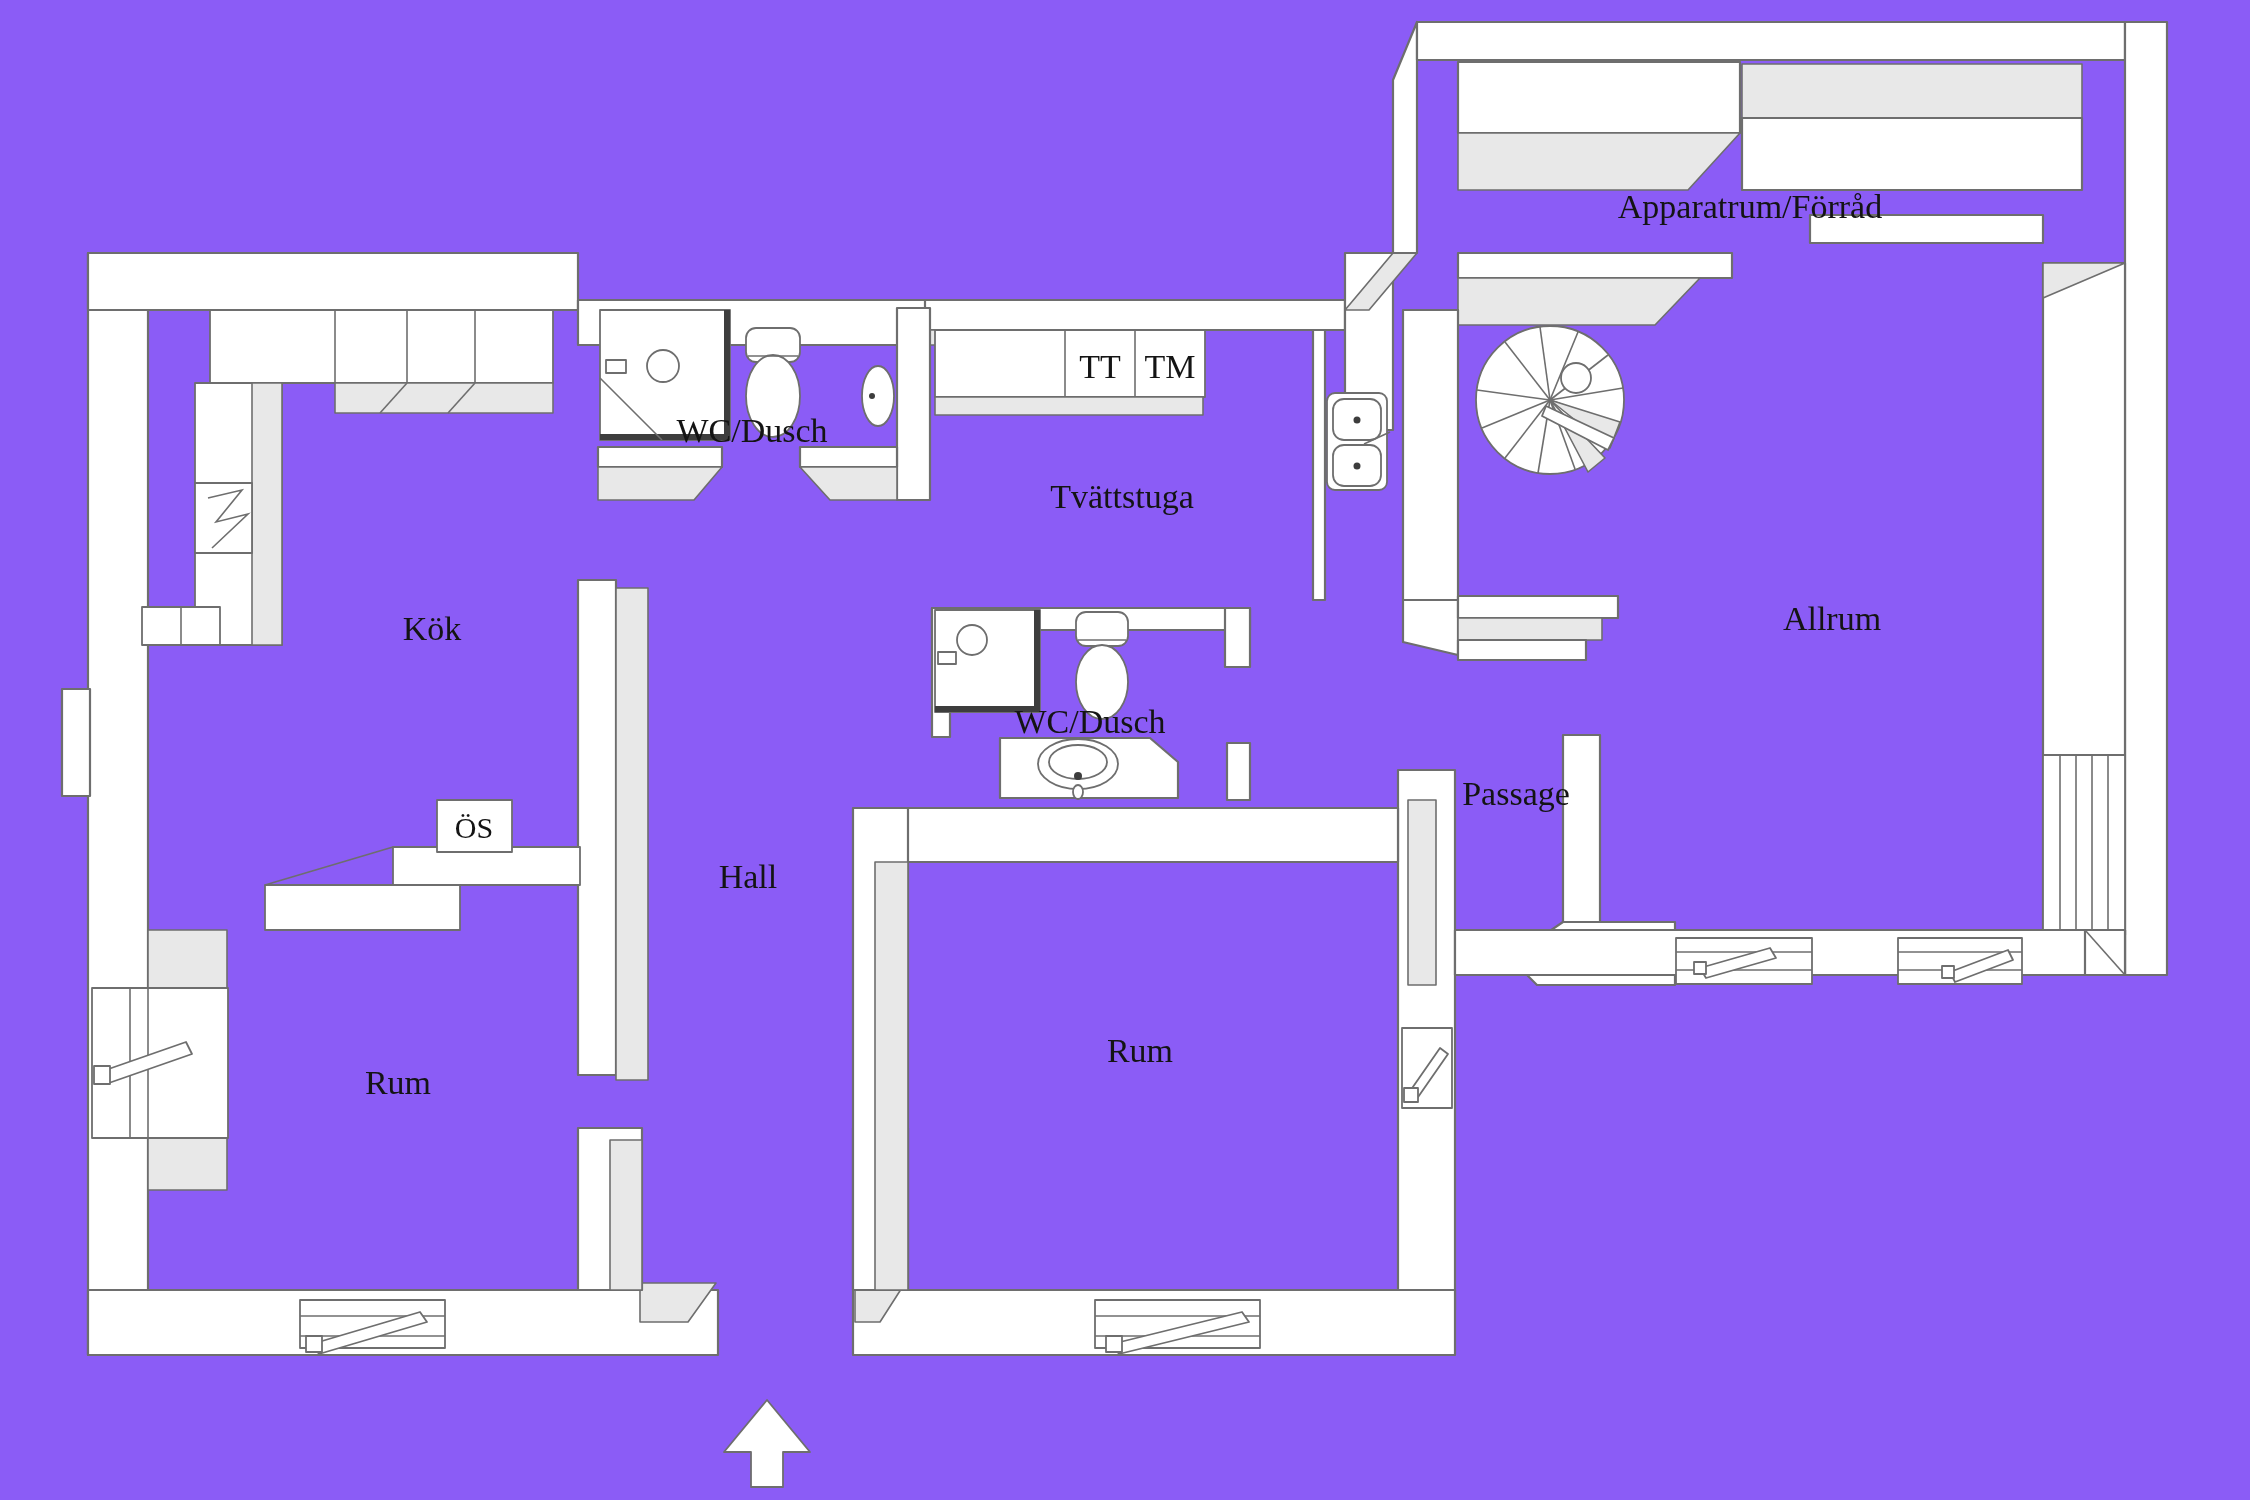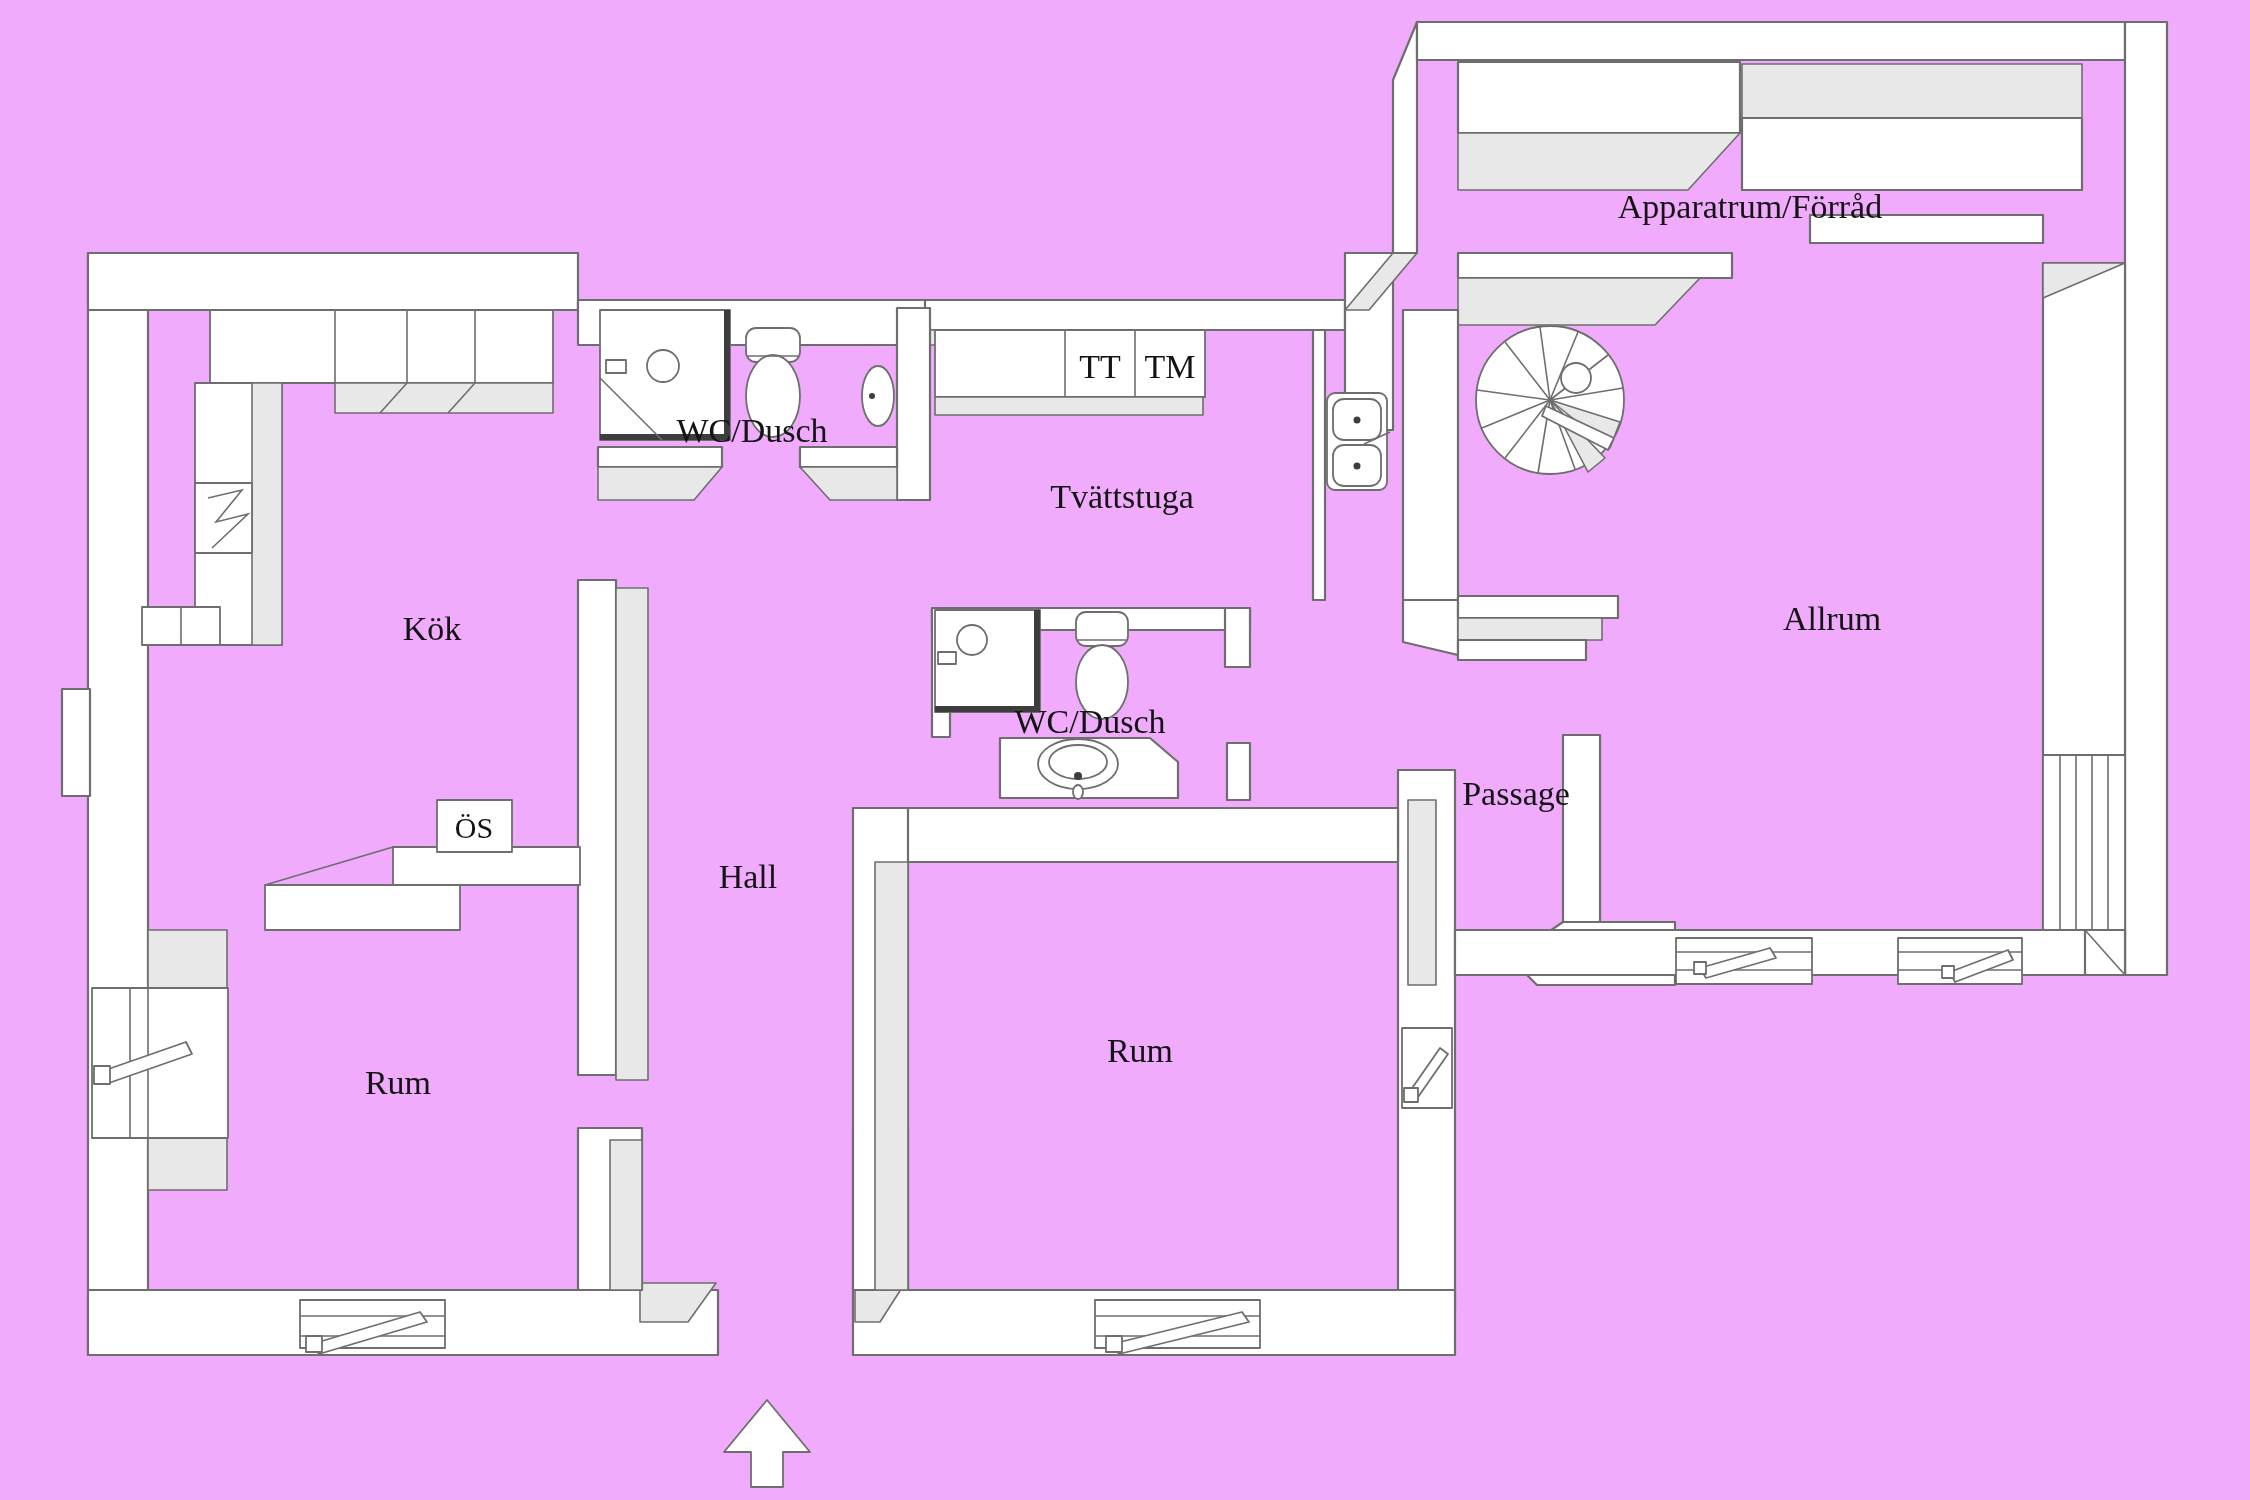--- a/index.html
+++ b/index.html
@@ -1,16 +1,16 @@
 <!DOCTYPE html>
 <html><head>
 <meta charset="utf-8">
 <style>
   html,body{margin:0;padding:0;background:#ffffff;}
-  .stage{width:2250px;height:1500px;max-width:100%;margin:0 auto;background:#f0abfc;}
+  .stage{width:2250px;height:1500px;max-width:100%;margin:0 auto;background:#8b5cf6;}
   svg{width:100%;height:100%;display:block;}
   .w  {fill:#ffffff;stroke:#6e6e6e;stroke-width:2.2;stroke-linejoin:round;}
   .g  {fill:#e8e8e8;stroke:#6e6e6e;stroke-width:1.6;stroke-linejoin:round;}
   .ln {fill:none;stroke:#6e6e6e;stroke-width:1.6;}
   .fx {fill:#ffffff;stroke:#6e6e6e;stroke-width:1.8;stroke-linejoin:round;}
   .dk {fill:none;stroke:#3d3d3d;stroke-width:6;}
   .lbl{font-family:"Liberation Serif","DejaVu Serif",serif;font-size:34px;fill:#141414;text-anchor:middle;}
   .lbl-sm{font-family:"Liberation Serif","DejaVu Serif",serif;font-size:30px;fill:#141414;text-anchor:middle;}
 </style>
 </head>

